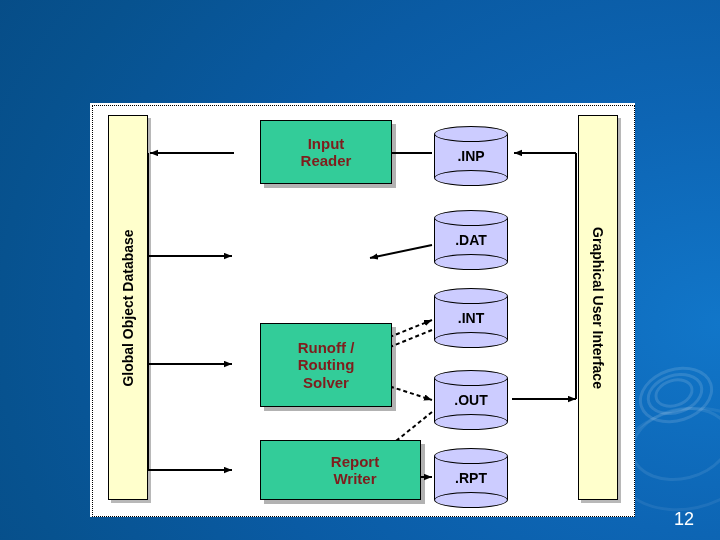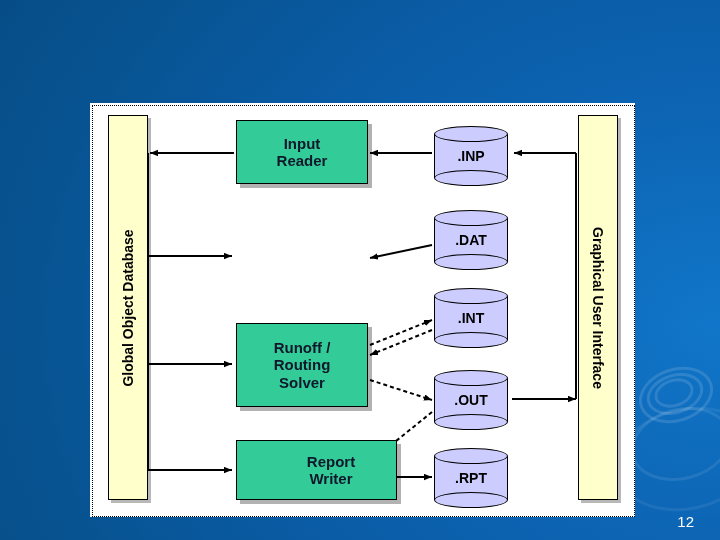--- a/index.html
+++ b/index.html
@@ -45,21 +45,21 @@
     font-weight: normal;
     letter-spacing: 0.5px;
     text-shadow: 1px 1px 2px rgba(0,0,0,0.35);
   }
 
   #page-num {
     position: absolute;
     right: 26px;
     bottom: 10px;
     color: #ffffff;
-    font-size: 15px;
+    font-size: 18px;
   }
 
   
   #panel {
     position: absolute;
     left: 90px;
     top: 103px;
     width: 545px;
     height: 414px;
     background: #ffffff;
@@ -108,29 +108,30 @@
   #sidebar-right .vtext {
     transform: translate(-50%, -50%) rotate(90deg);
   }
 
   
   .proc {
     position: absolute;
     background: #33cc99;
     border: 1px solid #000;
     box-shadow: 4px 4px 0 rgba(0,0,0,0.30);
-    color: #0f172a;
+    color: #7f1d1d;
     font-weight: bold;
     font-size: 15px;
     text-align: center;
     display: flex;
     align-items: center;
     justify-content: center;
     line-height: 1.15;
     white-space: pre-line;
+    margin-left: 24px;
   }
   #proc-input   { left: 236px; top: 120px; width: 130px; height: 62px; }
   #proc-rainfall{ left: 236px; top: 225px; width: 130px; height: 62px; }
   #proc-runoff  { left: 236px; top: 323px; width: 130px; height: 82px; }
   #proc-report  { left: 236px; top: 440px; width: 130px; height: 58px; padding-left: 29px; }
 
   
   .cyl {
     position: absolute;
     width: 76px;

